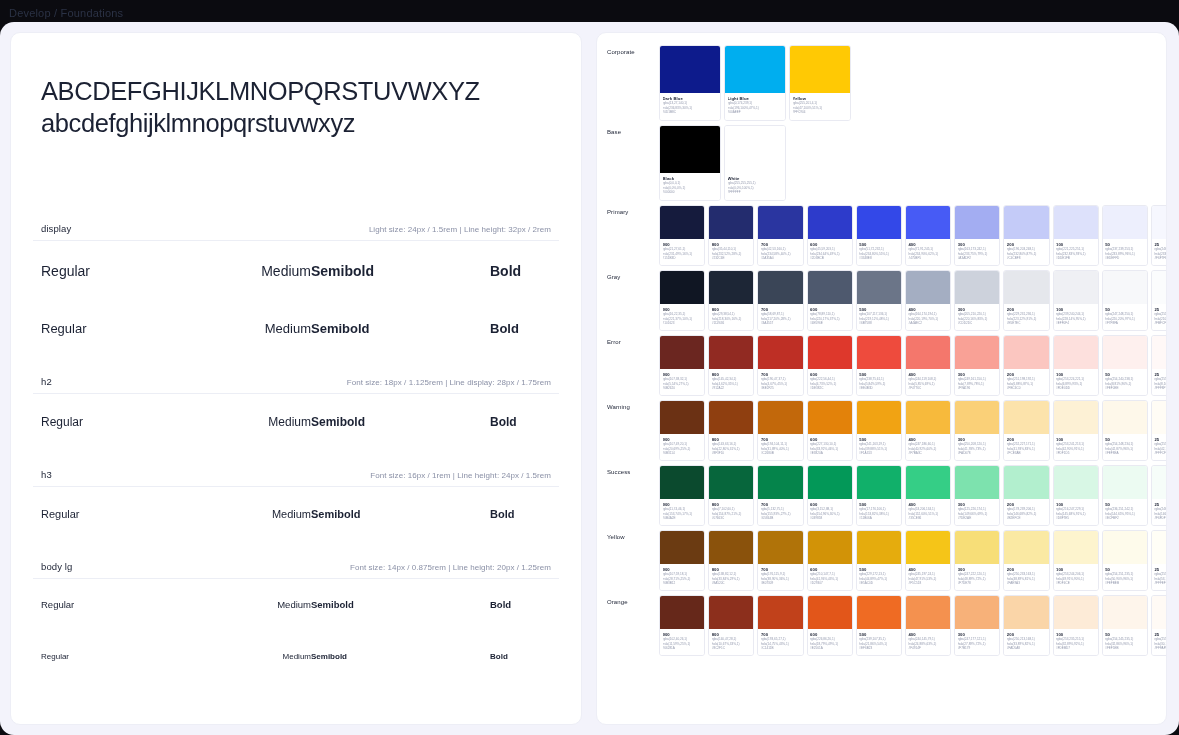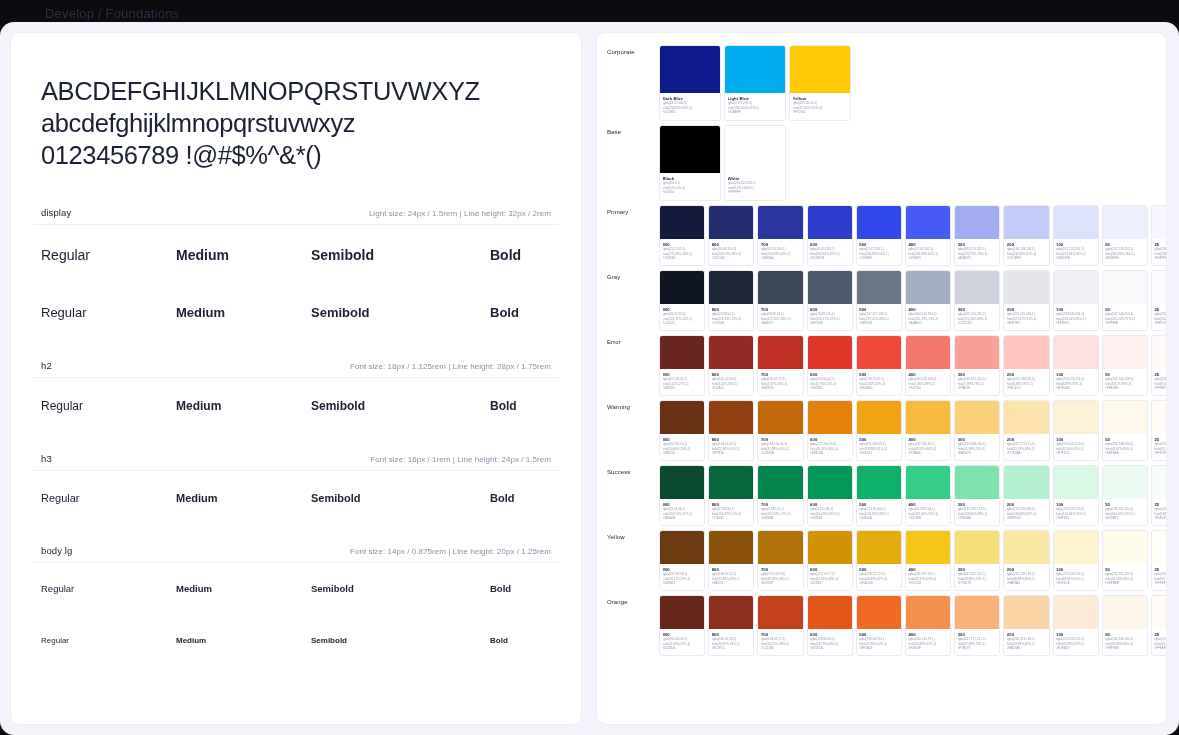--- a/index.html
+++ b/index.html
@@ -25,24 +25,23 @@
     top: 0; left: 0;
     width: 1179px;
     height: 26px;
     background: #0b0b10;
     display: flex;
     align-items: center;
     padding-left: 9px;
   }
   .breadcrumb {
     color: #2b3245;
-    font-size: 13px;
+    font-size: 11px;
     letter-spacing: .2px;
     white-space: nowrap;
-    margin-left: 36px;
   }
 
   
   .page {
     position: absolute;
     top: 22px; left: 0;
     width: 1179px;
     height: 713px;
     background: #f3f3fb;
     border-radius: 14px;
@@ -93,21 +92,21 @@
     padding-top: 16px;
   }
   .specimen-line {
     font-size: 25.5px;
     line-height: 32px;
     color: #1b2133;
     letter-spacing: -.4px;
     white-space: nowrap;
   }
 
-  .type-rows { margin-top: 8px; }
+  .type-rows { margin-top: 24px; }
 
   .type-row { padding: 0 8px; }
 
   .type-row-head {
     display: flex;
     justify-content: space-between;
     align-items: baseline;
     padding: 0 8px 6px 8px;
     border-bottom: 1px solid #eceef5;
   }
@@ -123,21 +122,21 @@
     white-space: nowrap;
   }
 
   .type-weights {
     display: flex;
     padding: 0 8px;
     color: #1b2133;
   }
   .w-cell { width: 135px; flex: none; white-space: nowrap; }
   .w-regular  { font-weight: 400; }
-  .w-medium   { font-weight: 700; }
+  .w-medium   { font-weight: 400; text-align: right; }
   .w-semibold { font-weight: 600; }
   .w-bold     { font-weight: 700; padding-left: 44px; }
 
   
   .row-display .type-weights { font-size: 14px; line-height: 20px; margin-top: 20px; margin-bottom: 38px; }
   .row-h1      .type-weights { font-size: 13px; line-height: 19px; margin-top: 19px; margin-bottom: 38px; }
   .row-h2      .type-weights { font-size: 12px; line-height: 18px; margin-top: 19px; margin-bottom: 38px; }
   .row-h3      .type-weights { font-size: 11px; line-height: 17px; margin-top: 19px; margin-bottom: 38px; }
   .row-bodylg  .type-weights { font-size: 9.5px; line-height: 15px; margin-top: 18px; margin-bottom: 38px; }
   .row-bodymd  .type-weights { font-size: 8px;  line-height: 13px; margin-top: 17px; }
@@ -221,21 +220,20 @@
   </div>
 
   <div class="page">
 
     <div class="card card-type">
 
       <div class="type-head">
         <div class="type-head-right">
           <div class="specimen-line">ABCDEFGHIJKLMNOPQRSTUVWXYZ</div>
           <div class="specimen-line">abcdefghijklmnopqrstuvwxyz</div>
-          <div class="specimen-line">0123456789 !@#$%^&amp;*()</div>
         </div>
       </div>
 
       <div class="type-rows">
 
         <div class="type-row row-display">
           <div class="type-row-head">
             <span class="type-token">display</span>
             <span class="type-meta">Light size: 24px / 1.5rem | Line height: 32px / 2rem</span>
           </div>
@@ -252,21 +250,21 @@
             <span class="w-cell w-regular">Regular</span>
             <span class="w-cell w-medium">Medium</span>
             <span class="w-cell w-semibold">Semibold</span>
             <span class="w-cell w-bold">Bold</span>
           </div>
         </div>
 
         <div class="type-row row-h2">
           <div class="type-row-head">
             <span class="type-token">h2</span>
-            <span class="type-meta">Font size: 18px / 1.125rem | Line height: 28px / 1.75rem</span>
+            <span class="type-meta">Font size: 18px / 1.125rem | Line display: 28px / 1.75rem</span>
           </div>
           <div class="type-weights">
             <span class="w-cell w-regular">Regular</span>
             <span class="w-cell w-medium">Medium</span>
             <span class="w-cell w-semibold">Semibold</span>
             <span class="w-cell w-bold">Bold</span>
           </div>
         </div>
 
         <div class="type-row row-h3">

